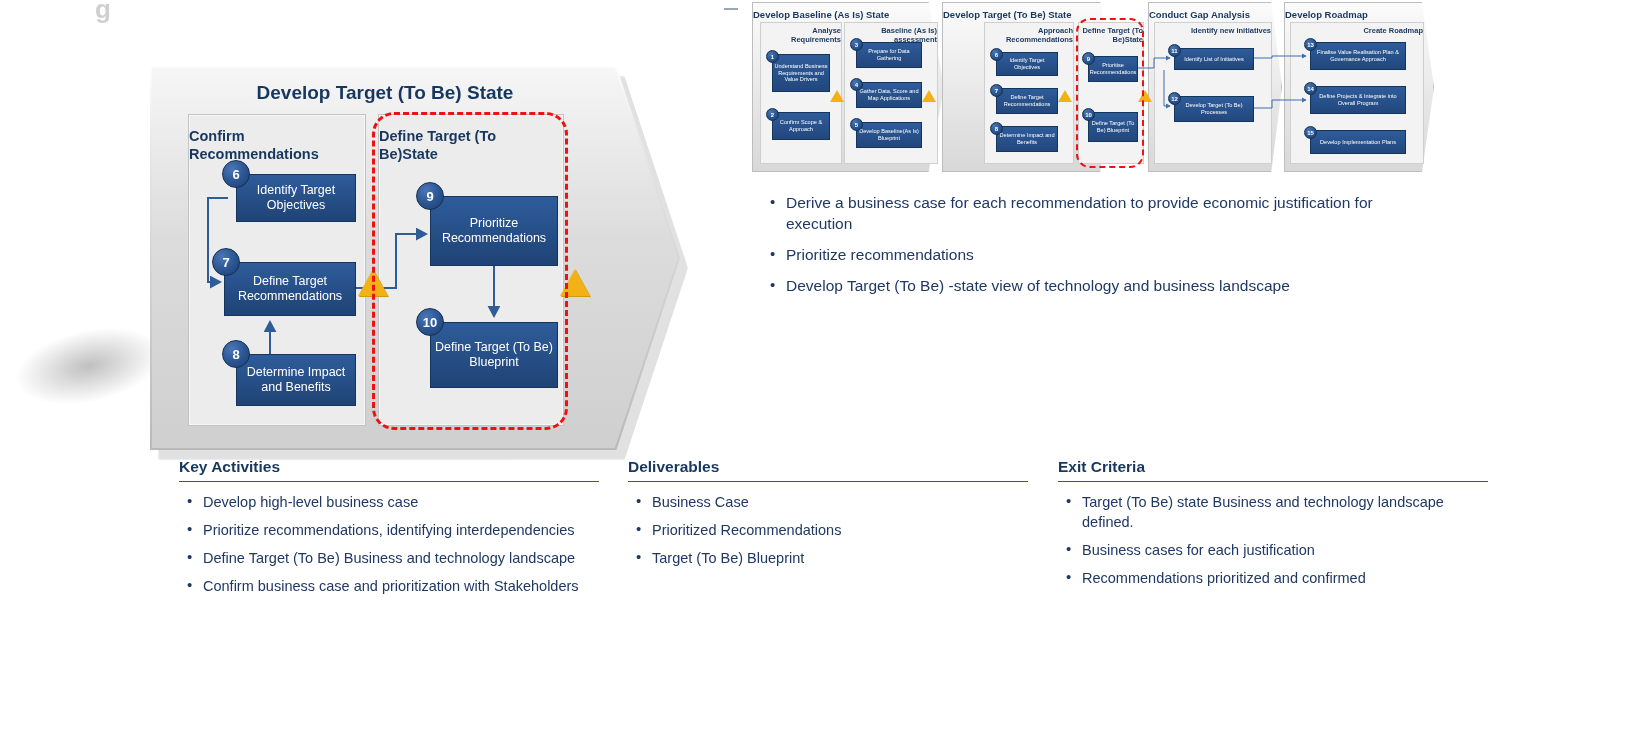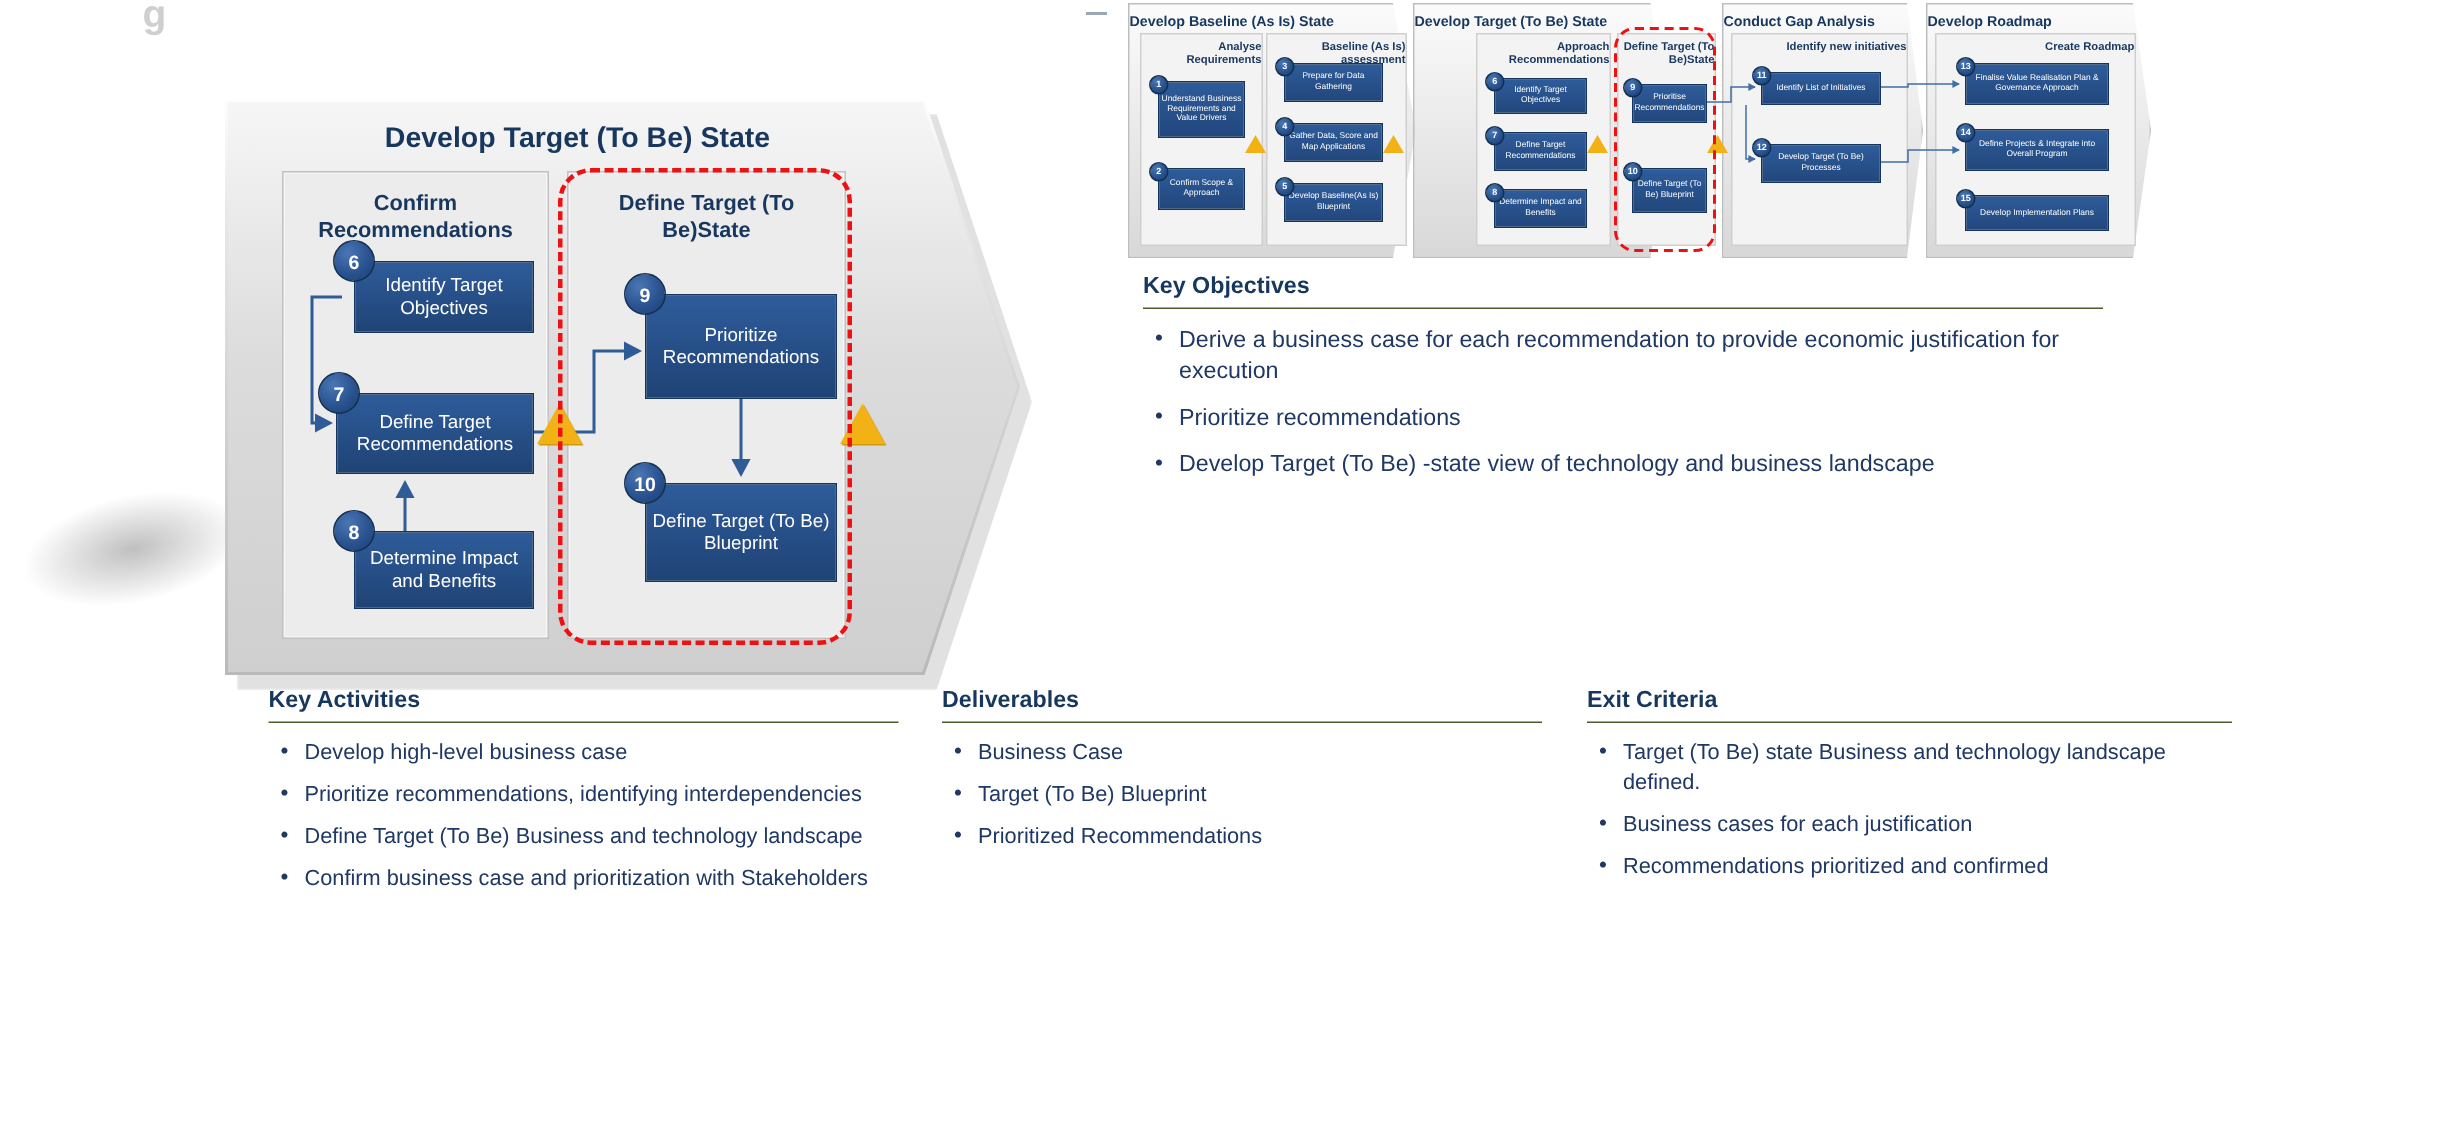--- a/index.html
+++ b/index.html
@@ -68,21 +68,20 @@
     background: #ececec;
     border: 1px solid #c2c2c2;
     box-shadow: inset 0 0 0 1px #f6f6f6;
   }
   #panel-confirm { left: 38px; top: 48px; width: 176px; height: 310px; }
   #panel-define  { left: 228px; top: 48px; width: 184px; height: 310px; }
 
   .panel-title {
     position: absolute;
     width: 100%;
-    text-align: center;
     top: 12px;
     font-size: 14.5px;
     font-weight: bold;
     color: #17375e;
     line-height: 18px;
   }
 
   .node {
     position: absolute;
     background: linear-gradient(180deg, #2e5c9a 0%, #28528c 40%, #1f4375 100%);
@@ -446,21 +445,20 @@
     <path d="M386,68 L402,68 L402,58 L418,58" fill="none" stroke="#3f6ea8" stroke-width="1" marker-end="url(#ah2)"></path>
     <path d="M502,58 L520,58 L520,56 L554,56" fill="none" stroke="#3f6ea8" stroke-width="1" marker-end="url(#ah2)"></path>
     <path d="M502,108 L520,108 L520,100 L554,100" fill="none" stroke="#3f6ea8" stroke-width="1" marker-end="url(#ah2)"></path>
     <path d="M412,70 L412,106 L418,106" fill="none" stroke="#3f6ea8" stroke-width="1" marker-end="url(#ah2)"></path>
   </svg>
 
   <div id="mini-dashed"></div>
 </div>
 
 <div id="key-objectives">
-  <div class="section-head">Key Objectives</div>
   <ul class="bullets">
     <li>Derive a business case for each recommendation to provide economic justification for execution</li>
     <li>Prioritize recommendations</li>
     <li>Develop Target (To Be) -state view of technology and business landscape</li>
   </ul>
 </div>
 
 <div class="bottom-col" id="col-activities">
   <div class="section-head">Key Activities</div>
   <ul class="bullets">
@@ -468,22 +466,22 @@
     <li>Prioritize recommendations, identifying interdependencies</li>
     <li>Define Target (To Be) Business and technology landscape</li>
     <li>Confirm business case and prioritization with Stakeholders</li>
   </ul>
 </div>
 
 <div class="bottom-col" id="col-deliverables">
   <div class="section-head">Deliverables</div>
   <ul class="bullets">
     <li>Business Case</li>
+    <li>Prioritized Recommendations</li>
     <li>Target (To Be) Blueprint</li>
-    <li>Prioritized Recommendations</li>
   </ul>
 </div>
 
 <div class="bottom-col" id="col-exit">
   <div class="section-head">Exit Criteria</div>
   <ul class="bullets">
     <li>Target (To Be) state Business and technology landscape defined.</li>
     <li>Business cases for each justification</li>
     <li>Recommendations prioritized and confirmed</li>
   </ul>

